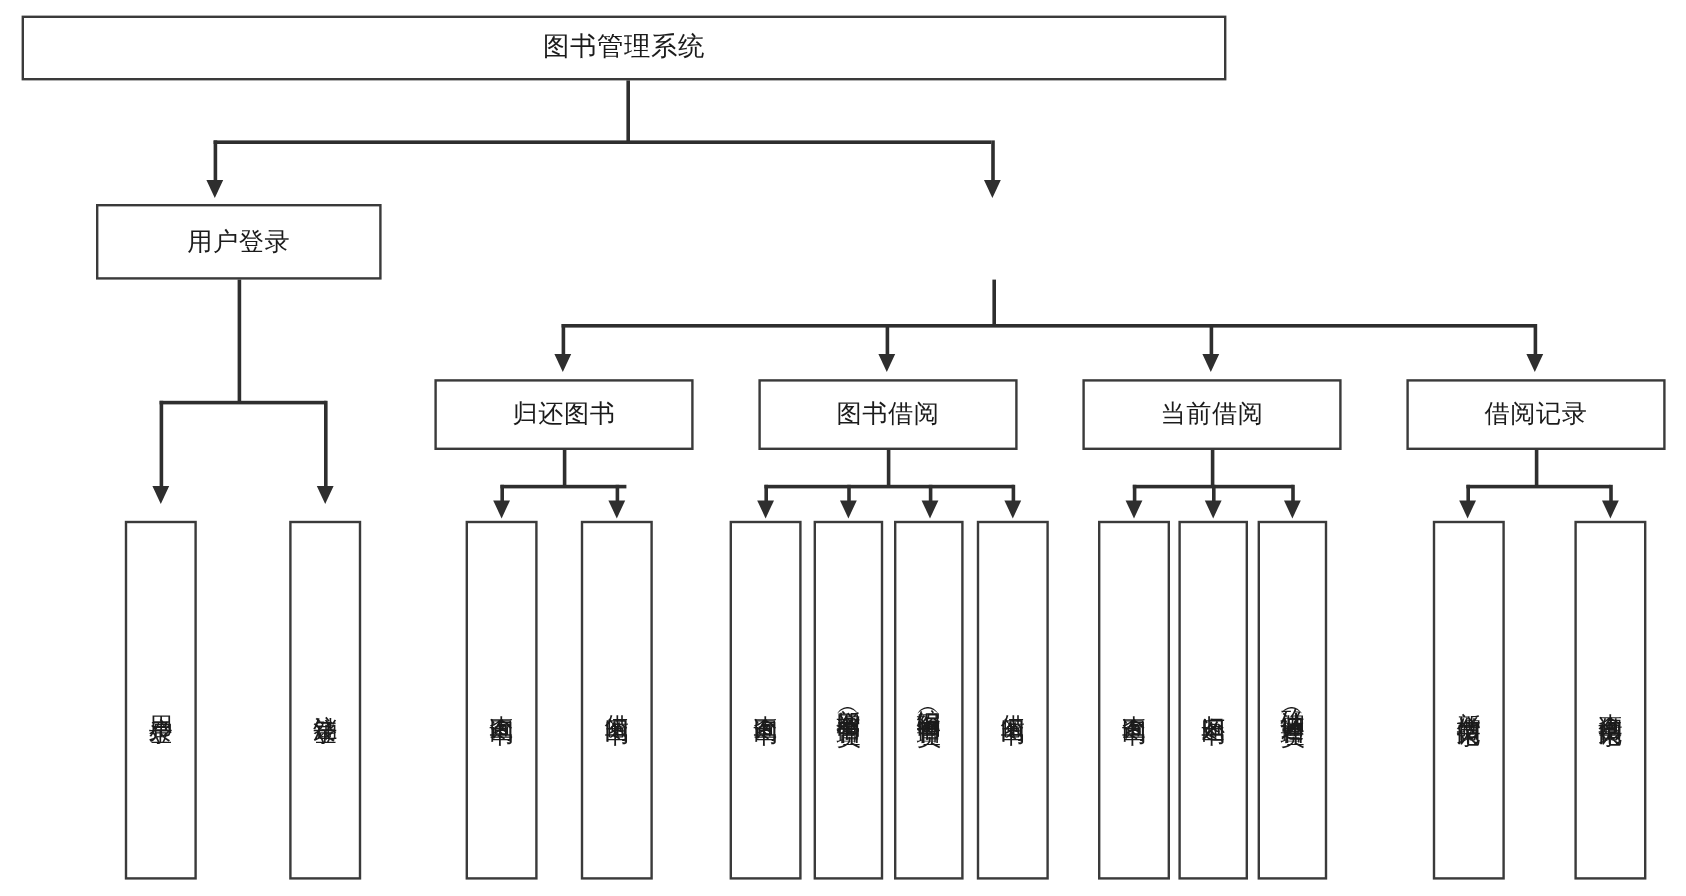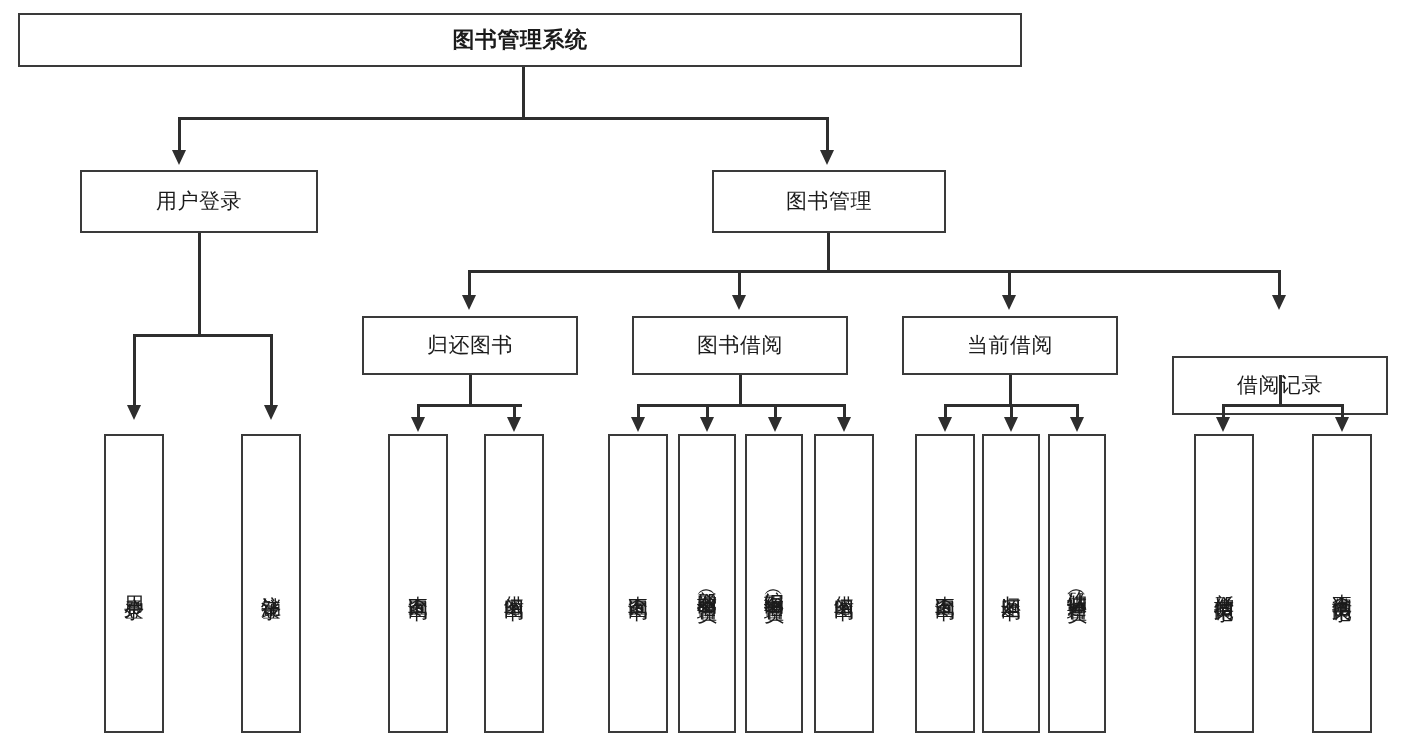--- a/index.html
+++ b/index.html
@@ -69,38 +69,35 @@
     color: #b9b9b9;
     white-space: nowrap;
     font-family: "DejaVu Sans", "Liberation Sans", sans-serif;
   }
 </style>
 </head>
 <body>
 
 <div id="canvas">
 
-  <div class="node root horiz" style="left:18px; top:13px; width:1004px; height:54px;font-weight:bold;">
+  <div class="node root horiz" style="left:18px; top:13px; width:1004px; height:54px;">
     <span>图书管理系统</span>
   </div>
 
   <div class="edge v" style="left:522px; top:67px; height:52px;"></div>
 
   <div class="edge h" style="left:178px; top:117px; width:648px;"></div>
 
   <div class="edge v" style="left:178px; top:117px; height:38px;"></div>
   <div class="arrow" style="left:172px; top:150px;"></div>
   <div class="edge v" style="left:826px; top:117px; height:38px;"></div>
   <div class="arrow" style="left:820px; top:150px;"></div>
 
   <div class="node horiz" style="left:80px; top:170px; width:238px; height:63px;">
     <span>用户登录</span>
-  </div>
-  <div class="node horiz" style="left:712px; top:170px; width:234px; height:63px;">
-    <span>图书管理</span>
   </div>
 
   <div class="edge v" style="left:198px; top:233px; height:103px;"></div>
   <div class="edge h" style="left:133px; top:334px; width:139px;"></div>
   <div class="edge v" style="left:133px; top:334px; height:76px;"></div>
   <div class="arrow" style="left:127px; top:405px;"></div>
   <div class="edge v" style="left:270px; top:334px; height:76px;"></div>
   <div class="arrow" style="left:264px; top:405px;"></div>
 
   <div class="edge v" style="left:827px; top:233px; height:39px;"></div>
@@ -117,21 +114,21 @@
 
   <div class="node horiz" style="left:362px; top:316px; width:216px; height:59px;">
     <span>归还图书</span>
   </div>
   <div class="node horiz" style="left:632px; top:316px; width:216px; height:59px;">
     <span>图书借阅</span>
   </div>
   <div class="node horiz" style="left:902px; top:316px; width:216px; height:59px;">
     <span>当前借阅</span>
   </div>
-  <div class="node horiz" style="left:1172px; top:316px; width:216px; height:59px;margin-top:40px;">
+  <div class="node horiz" style="left:1172px; top:316px; width:216px; height:59px;">
     <span>借阅记录</span>
   </div>
 
   <div class="edge v" style="left:469px; top:375px; height:31px;"></div>
   <div class="edge h" style="left:417px; top:404px; width:105px;"></div>
   <div class="edge v" style="left:417px; top:404px; height:16px;"></div>
   <div class="arrow" style="left:411px; top:417px;"></div>
   <div class="edge v" style="left:513px; top:404px; height:16px;"></div>
   <div class="arrow" style="left:507px; top:417px;"></div>
 

